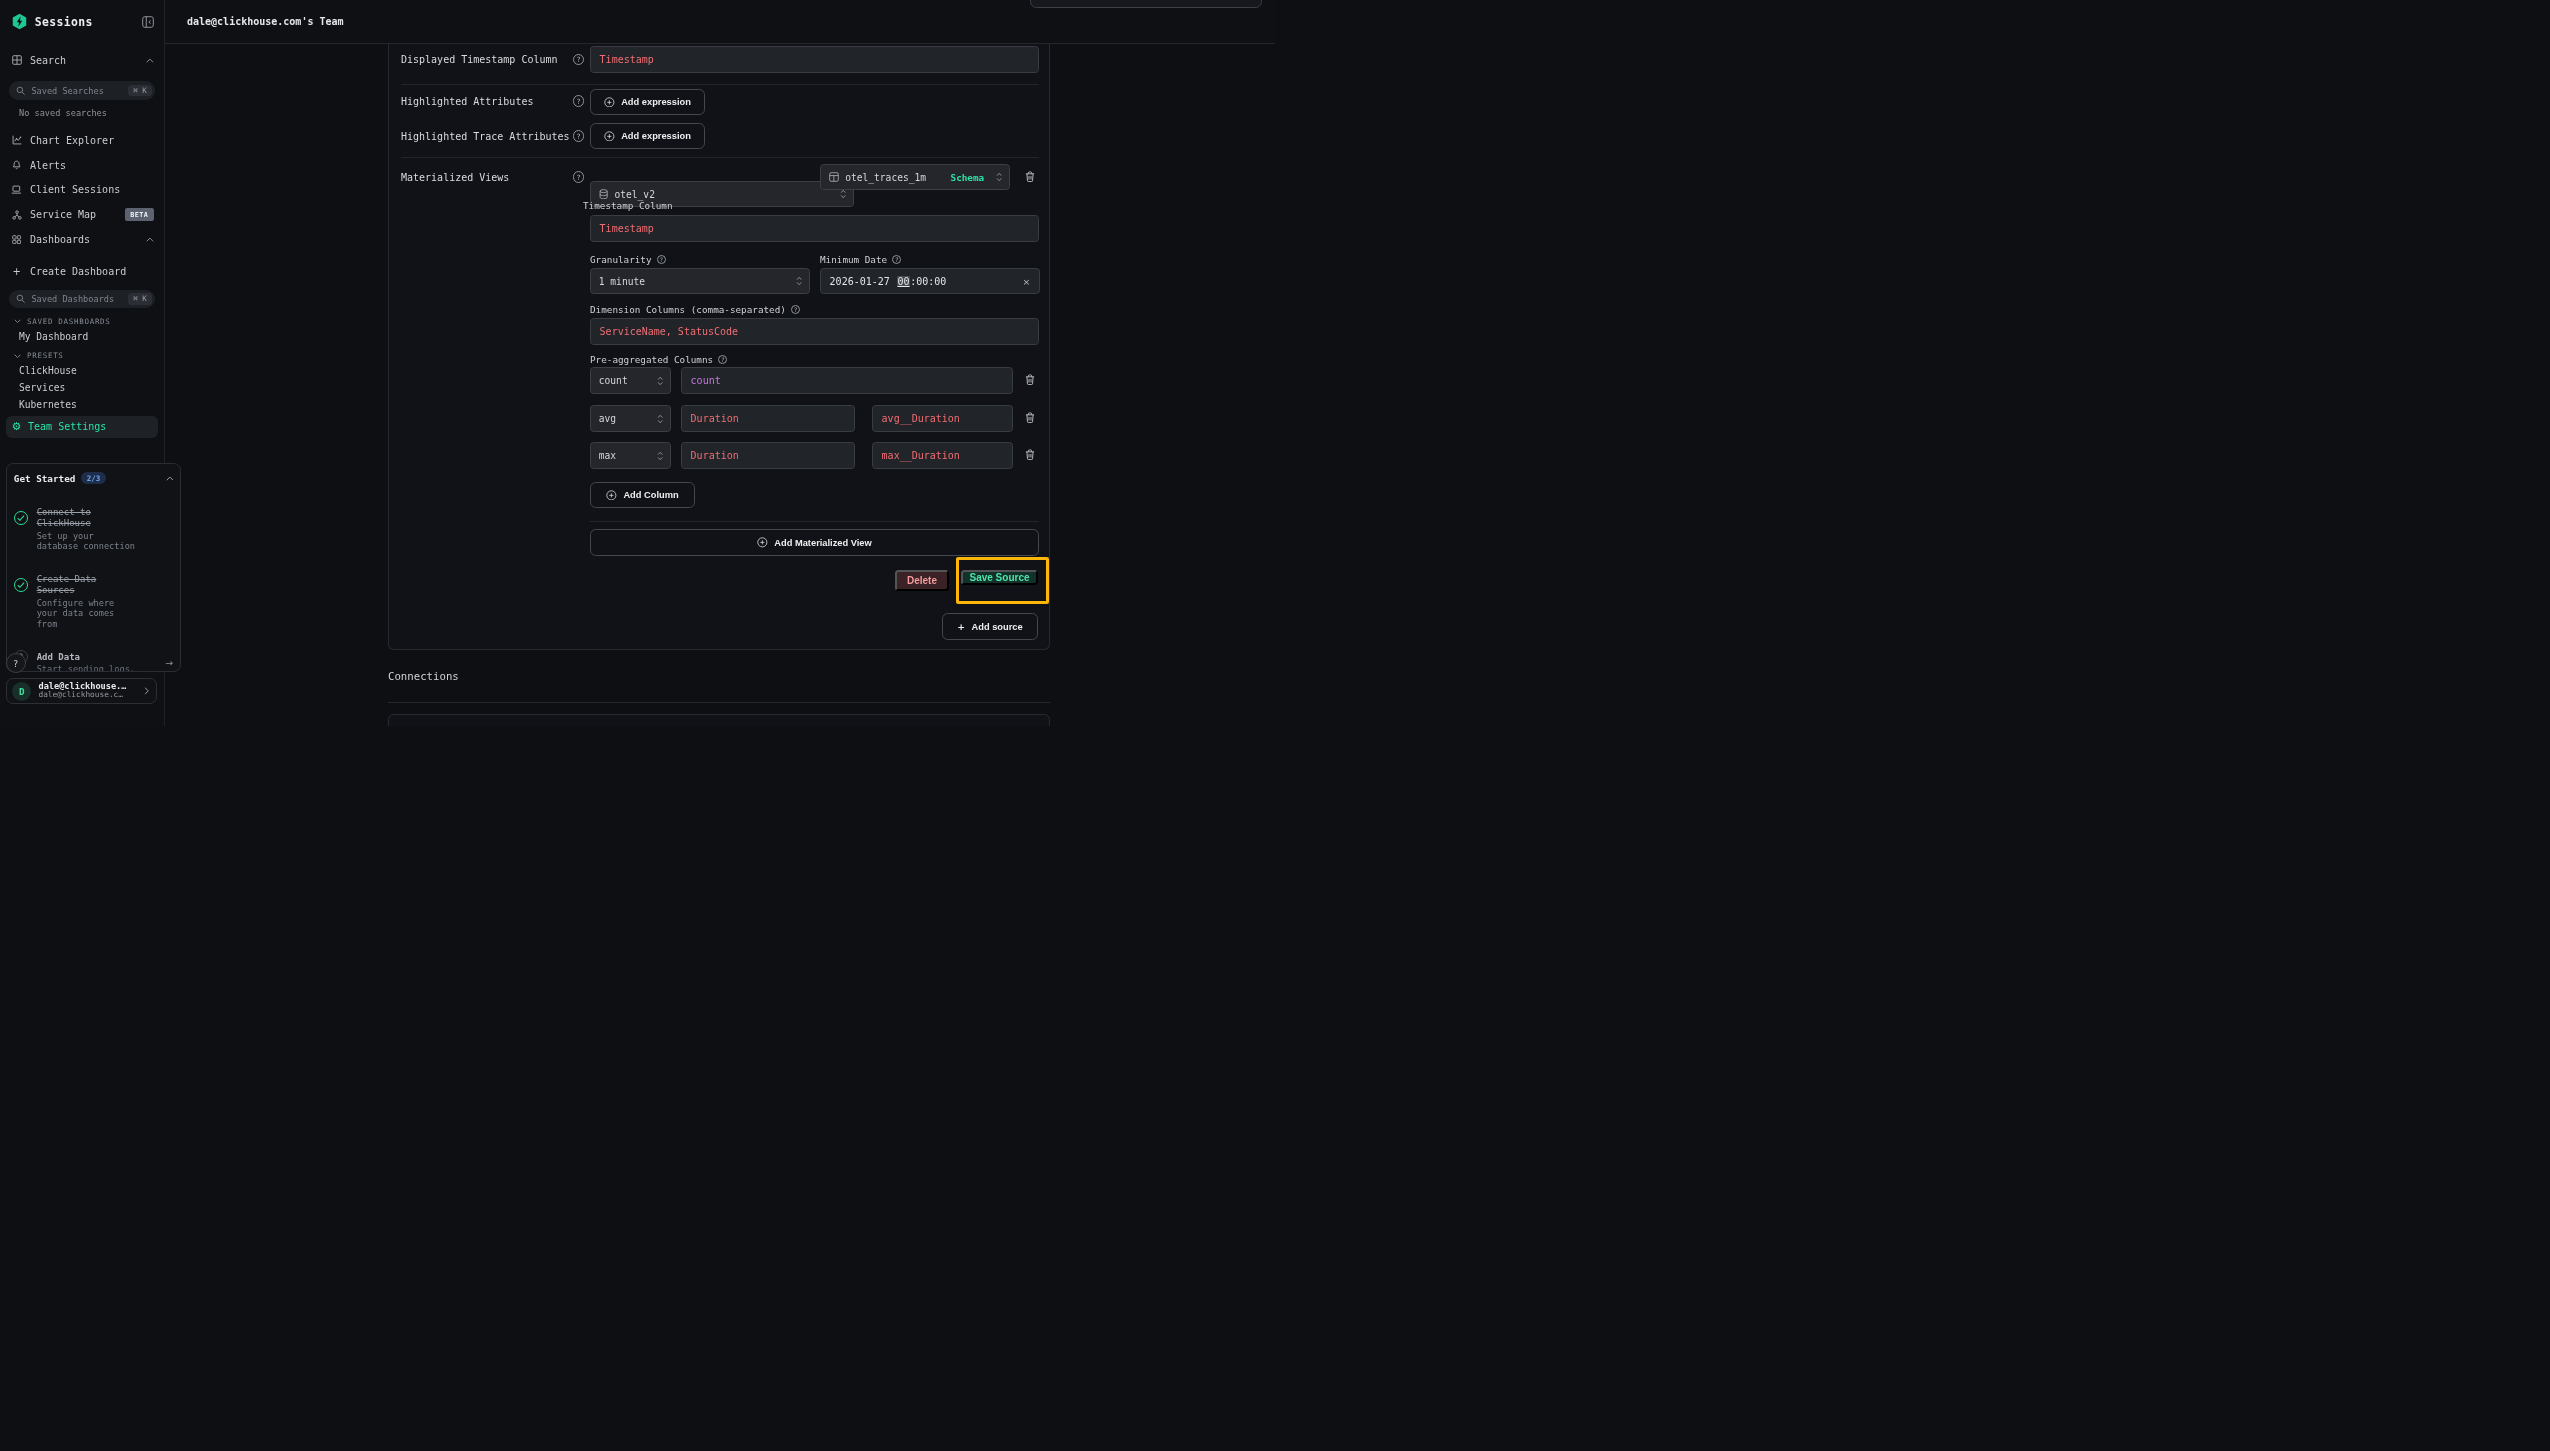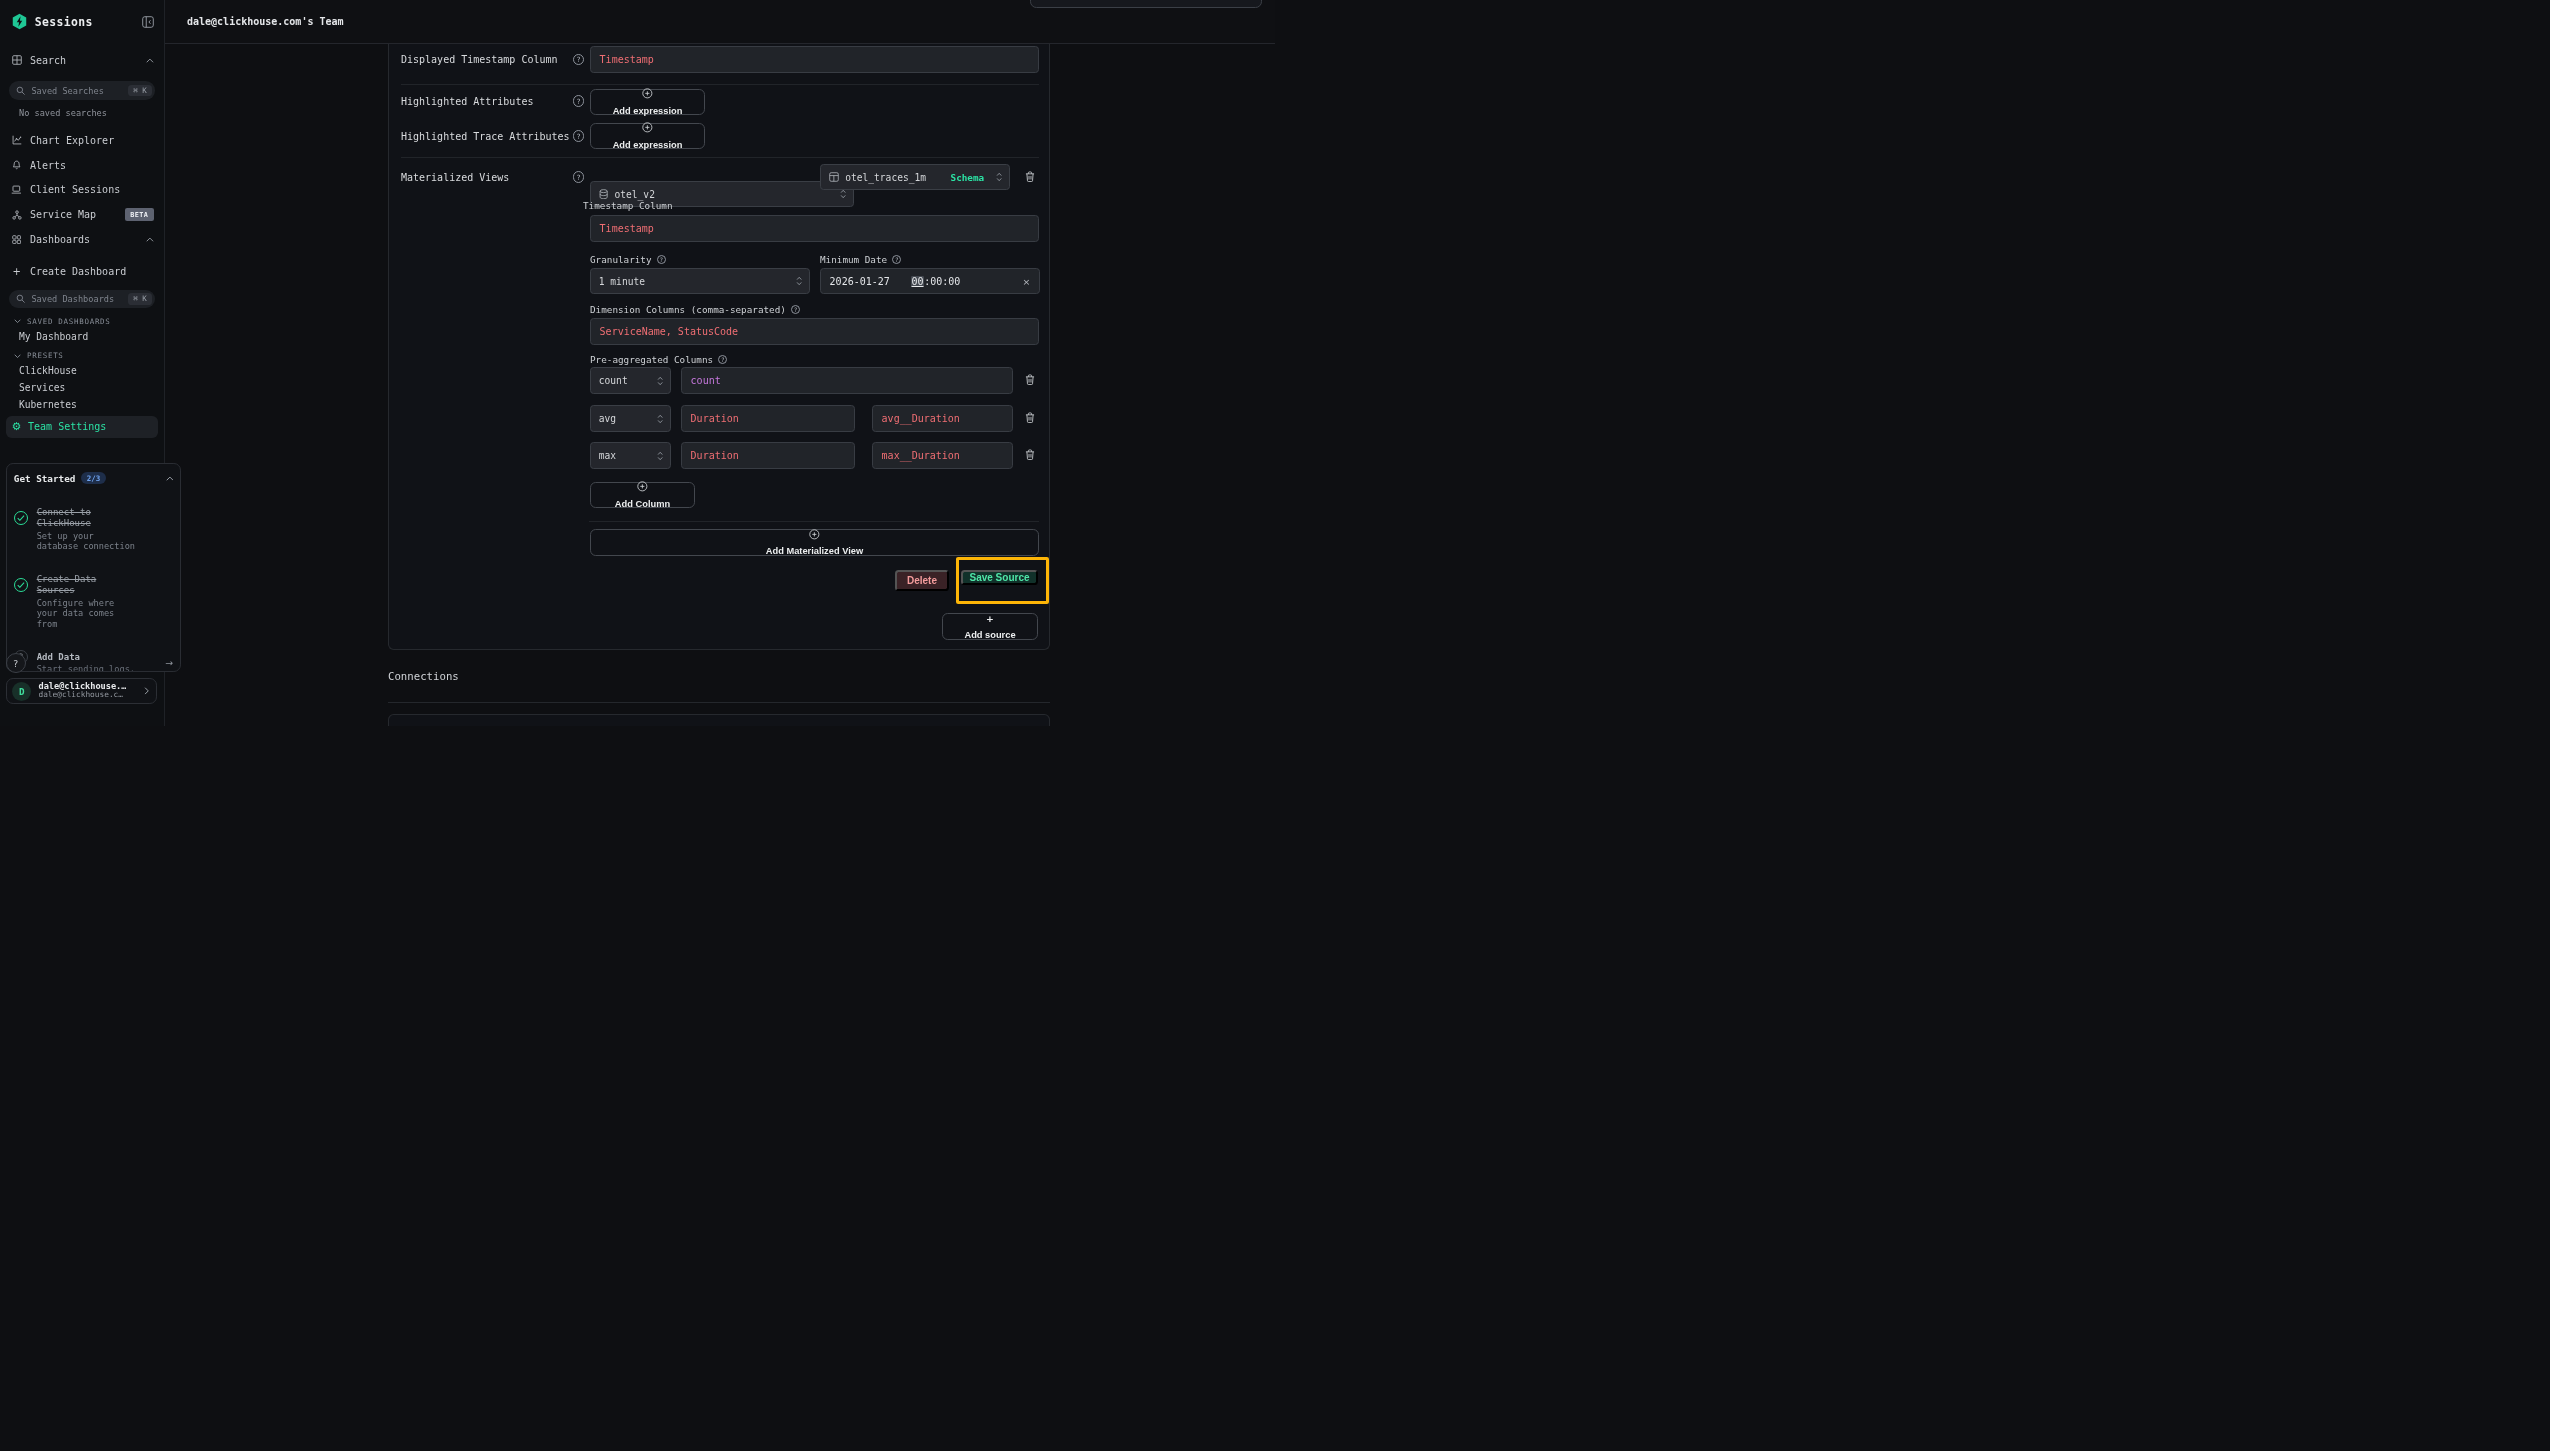--- a/index.html
+++ b/index.html
@@ -77,28 +77,28 @@
   .hdiv{position:absolute;height:0.7px;background:#212429;}
   .inp{position:absolute;height:27px;box-sizing:border-box;background:#212429;border:0.7px solid #383c43;border-radius:3.6px;display:flex;align-items:center;padding:0 8.6px;font-size:10px;color:#e4e6e9;cursor:text;}
   .inp .v-red{color:#ef6e73;}
   .inp .v-purple{color:#c678dd;}
   .sel{position:absolute;height:26px;box-sizing:border-box;background:#24262c;border:0.7px solid #3a3e45;border-radius:3.6px;display:flex;align-items:center;padding:0 7.1px 0 7.8px;font-size:9.6px;color:#d5d7da;gap:6.4px;cursor:pointer;}
   .sel .updown{margin-left:auto;color:#9aa0a8;}
   .sel .sicon{color:#b4b8be;}
   .schema-link{color:#2be2a4;font-weight:bold;margin-left:auto;font-size:9.3px;}
   .sel .schema-ud{margin-left:5px;color:#9aa0a8;}
   .mini-label{position:absolute;font-size:9.3px;color:#ced1d5;height:11.4px;display:flex;align-items:center;white-space:nowrap;}
-  .obtn{position:absolute;box-sizing:border-box;border:0.7px solid #43474e;border-radius:5.7px;background:transparent;display:flex;align-items:center;justify-content:center;gap:6.4px;font-size:9.3px;font-weight:bold;color:#eceeef;cursor:pointer;flex-direction:column;}
+  .obtn{position:absolute;box-sizing:border-box;border:0.7px solid #43474e;border-radius:5.7px;background:transparent;display:flex;align-items:center;justify-content:center;gap:6.4px;font-size:9.3px;font-weight:bold;color:#eceeef;cursor:pointer;}
   .obtn .pc{color:#d0d3d7;}
   .trash-btn{position:absolute;width:13px;height:14.3px;color:#c6c9cd;cursor:pointer;}
   .hl-box{position:absolute;left:567px;top:514px;width:93px;height:47px;box-sizing:border-box;border:3.6px solid #fdb507;border-radius:2.1px;background:transparent;z-index:4;}
   .btn-delete{position:absolute;left:506px;top:527px;width:54px;height:21.4px;box-sizing:border-box;border-radius:3.6px;background:#3a2226;color:#f49c9c;font-size:10px;font-weight:bold;display:flex;align-items:center;justify-content:center;cursor:pointer;}
   .btn-save{position:absolute;left:572px;top:527px;width:77px;height:15px;box-sizing:border-box;border-radius:3.6px;background:#11312a;color:#4fe6a8;font-size:10px;font-weight:bold;display:flex;align-items:center;justify-content:center;cursor:pointer;z-index:5;}
   .btn-addsource{position:absolute;left:553px;top:570px;width:96px;height:27px;}
-  .date-hl{background:#454a52;border-radius:1.4px;padding:0 0.7px;margin-left:21px;color:#e8eaec;text-decoration:underline;}
+  .date-hl{background:#454a52;border-radius:1.4px;padding:0 0.7px;margin-left:7px;color:#e8eaec;text-decoration:underline;}
   .inp .clear-x{margin-left:auto;color:#b9bdc3;font-size:9.3px;cursor:pointer;}
   .connections-title{position:absolute;left:224px;top:627px;font-size:10.7px;color:#d0d3d7;}
   .conn-div{position:absolute;left:224px;top:659px;width:662px;height:0.7px;background:#24272c;}
   .lower-panel{position:absolute;left:224px;top:671px;width:662px;height:43px;box-sizing:border-box;border:0.7px solid #26292e;border-bottom:none;border-radius:5.7px 5.7px 0 0;background:#101217;}
 </style>
 </head>
 <body>
 
 <aside class="sidebar">
   <div class="logo-row">

